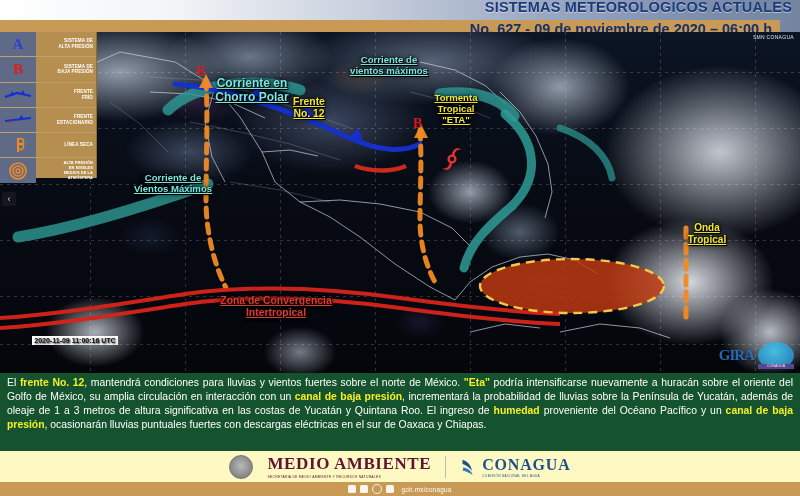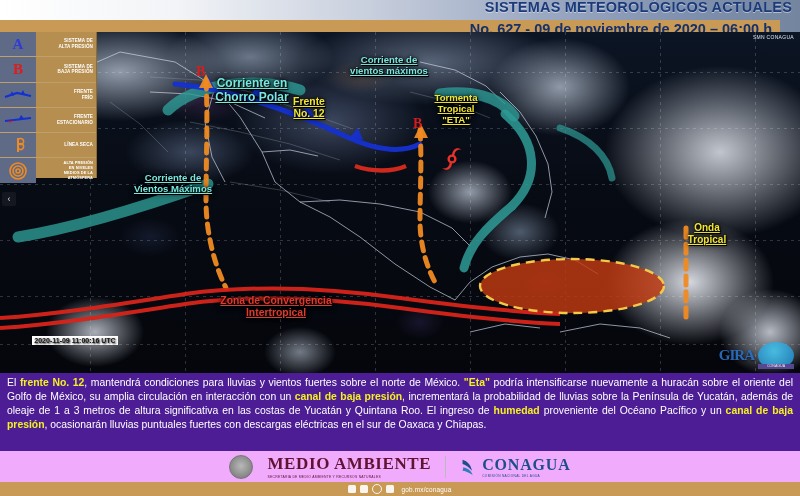--- a/index.html
+++ b/index.html
@@ -74,27 +74,27 @@
     text-shadow:0 1px 2px rgba(0,0,0,.6);letter-spacing:-1px;}
   .wm-con{width:36px;height:27px;border-radius:50%;background:radial-gradient(circle at 45% 35%,#46c3e8,#1f7fc0);
     display:flex;flex-direction:column;align-items:center;justify-content:flex-end;}
   .wm-con .bar{font-size:3.6px;color:#fff;background:#5a4a9a;width:100%;text-align:center;line-height:1.4;}
   .wm-smn{position:absolute;right:6px;top:2px;font-size:5px;color:#dfe6f0;letter-spacing:.3px;}
 
   
   .hurricane{position:absolute;width:30px;height:30px;}
 
   
-  .textblock{position:absolute;left:0;top:373px;width:800px;height:78px;background:#4c1d95;
+  .textblock{position:absolute;left:0;top:373px;width:800px;height:78px;background:#14532d;
     color:#fff;font-size:10.4px;line-height:14.1px;padding:3px 7px 0 7px;box-sizing:border-box;
     text-align:justify;}
   .hl{color:#f5ef25;font-weight:bold;}
 
   
-  .footer{position:absolute;left:0;top:451px;width:800px;height:31px;background:#f0abfc;
+  .footer{position:absolute;left:0;top:451px;width:800px;height:31px;background:#fef9c3;
     display:flex;align-items:center;justify-content:center;gap:14px;}
   .seal{width:22px;height:22px;border-radius:50%;
     background:radial-gradient(circle at 50% 45%,#b9b9b9,#8d8d8d 60%,#6f6f6f);border:1px solid #777;}
   .ma-wrap{display:flex;flex-direction:column;align-items:flex-start;}
   .ma-title{font-family:"Liberation Serif",serif;font-size:17px;font-weight:bold;color:#611232;letter-spacing:.6px;}
   .ma-sub{font-size:3.4px;color:#611232;letter-spacing:.25px;margin-top:1px;}
   .divider{width:1px;height:22px;background:#bbb;}
   .con-wrap{display:flex;align-items:center;gap:5px;}
   .con-mark{width:17px;height:19px;}
   .con-title{font-family:"Liberation Serif",serif;font-size:16px;font-weight:bold;color:#1c4e8c;letter-spacing:.8px;}

